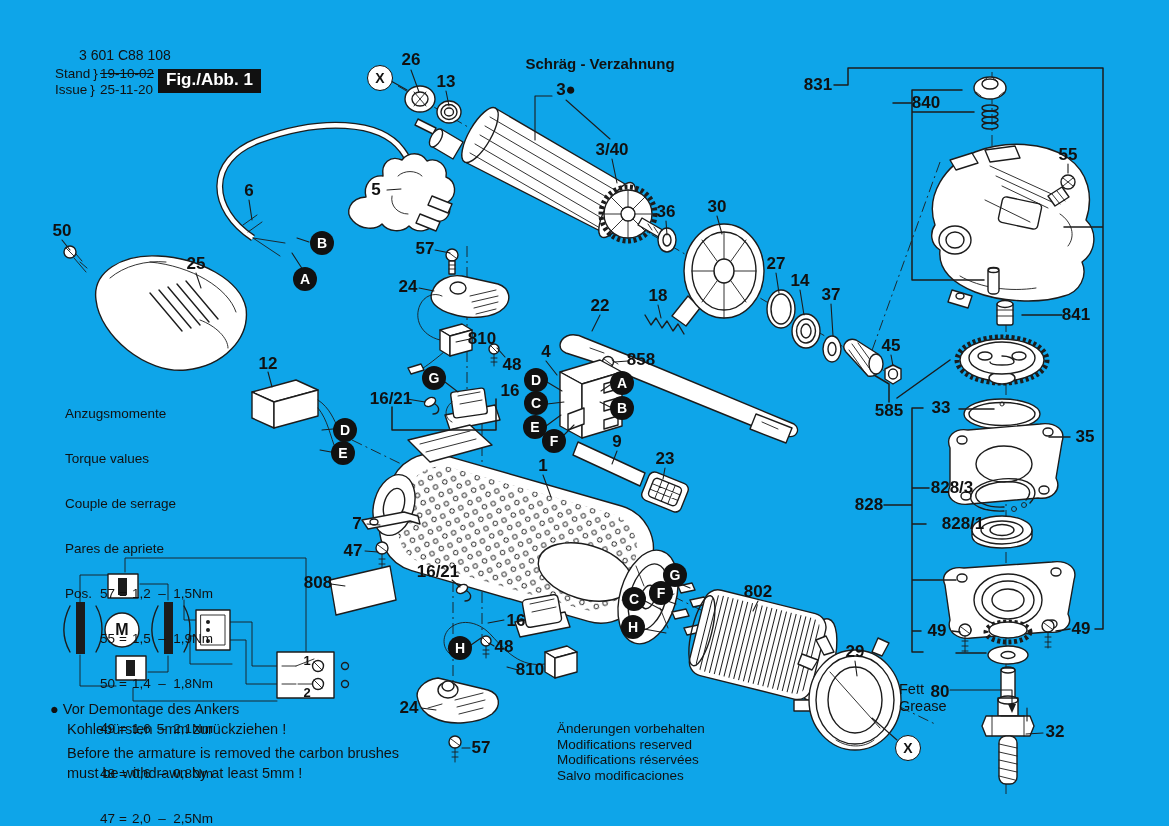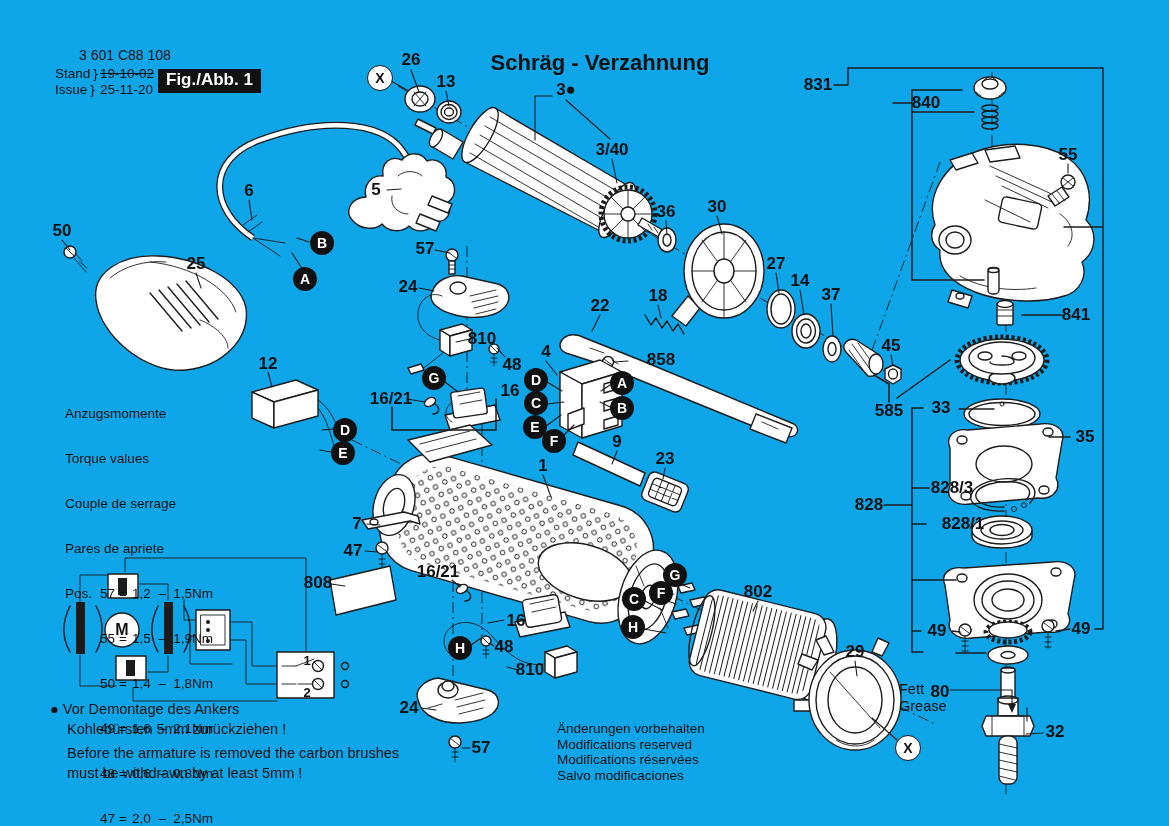--- a/index.html
+++ b/index.html
@@ -23,21 +23,21 @@
        font-weight:bold;font-size:14px;display:flex;align-items:center;justify-content:center}
   .out{width:24px;height:24px;border-radius:50%;background:#fff;border:1.7px solid #111;
        font-weight:bold;font-size:14px;display:flex;align-items:center;justify-content:center}
   .partnum{left:79px;top:47px;font-size:14px}
   .standissue{left:55px;top:66px;font-size:13.5px;line-height:15.5px}
   .si-row{display:flex;gap:3px}
   .dates{left:100px;top:66px;font-size:13.5px;line-height:15.5px}
   .strike{text-decoration:line-through}
   .figbox{left:158px;top:69px;background:#111;color:#fff;font-weight:bold;font-size:17px;
           padding:1px 8px 3px 8px}
-  .title{left:600px;top:63px;transform:translate(-50%,-50%);font-weight:bold;font-size:22px;
+  .title{left:600px;top:63px;transform:translate(-50%,-50%);font-weight:bold;font-size:15px;
          white-space:nowrap}
   .torque{left:65px;top:376px;font-size:13.5px;line-height:15px;white-space:pre}
   .trow{display:flex}
   .tpl{width:30px}
   .tp{width:20px;text-align:right}
   .te{padding:0 5px 0 4px}
   .brushnote{left:50px;top:700px;font-size:14.5px;line-height:19.5px}
   .ind{padding-left:17px}
   .gap{margin-top:5px}
   .mods{left:557px;top:721px;font-size:13.5px;line-height:15.5px}
@@ -514,21 +514,21 @@
       <div class="co num" style="left: 566px; top: 90px;">3●</div>
       <div class="co num" style="left: 612px; top: 150px;">3/40</div>
       <div class="co num" style="left: 666px; top: 212px;">36</div>
       <div class="co num" style="left: 717px; top: 207px;">30</div>
       <div class="co num" style="left: 600px; top: 306px;">22</div>
       <div class="co num" style="left: 658px; top: 296px;">18</div>
       <div class="co num" style="left: 776px; top: 264px;">27</div>
       <div class="co num" style="left: 800px; top: 281px;">14</div>
       <div class="co num" style="left: 831px; top: 295px;">37</div>
       <div class="co num" style="left: 891px; top: 346px;">45</div>
-      <div class="co num" style="left: 641px; top: 360px; margin-left: 20px;">858</div>
+      <div class="co num" style="left: 641px; top: 360px;">858</div>
       <div class="co num" style="left: 546px; top: 352px;">4</div>
       <div class="co sol" style="left: 536px; top: 380px;">D</div>
       <div class="co sol" style="left: 536px; top: 403px;">C</div>
       <div class="co sol" style="left: 535px; top: 427px;">E</div>
       <div class="co sol" style="left: 554px; top: 441px;">F</div>
       <div class="co sol" style="left: 622px; top: 383px;">A</div>
       <div class="co sol" style="left: 622px; top: 408px;">B</div>
       <div class="co num" style="left: 617px; top: 442px;">9</div>
       <div class="co num" style="left: 665px; top: 459px;">23</div>
       <div class="co num" style="left: 543px; top: 466px;">1</div>

